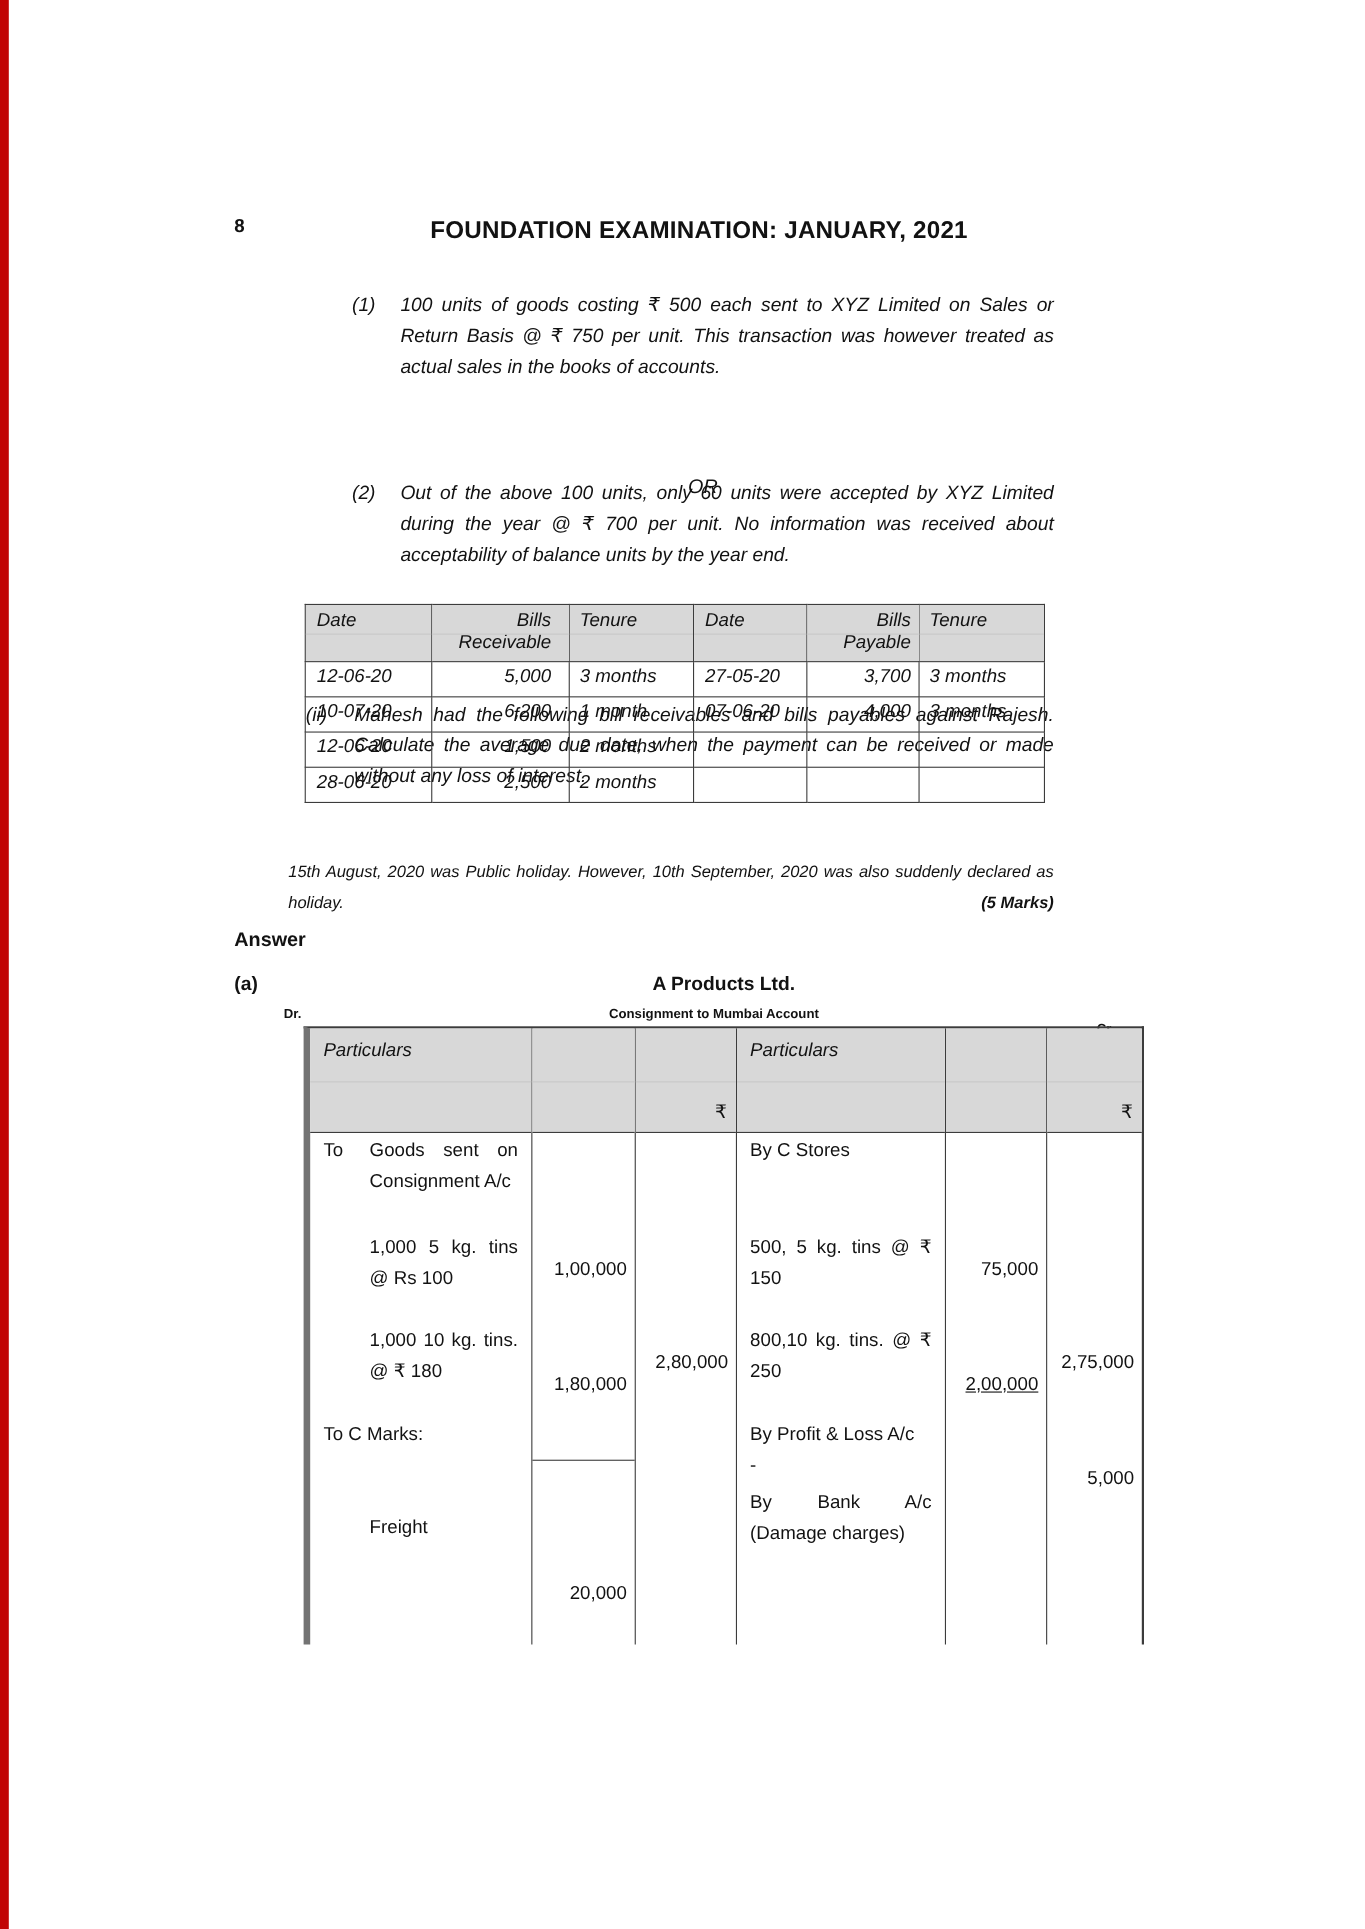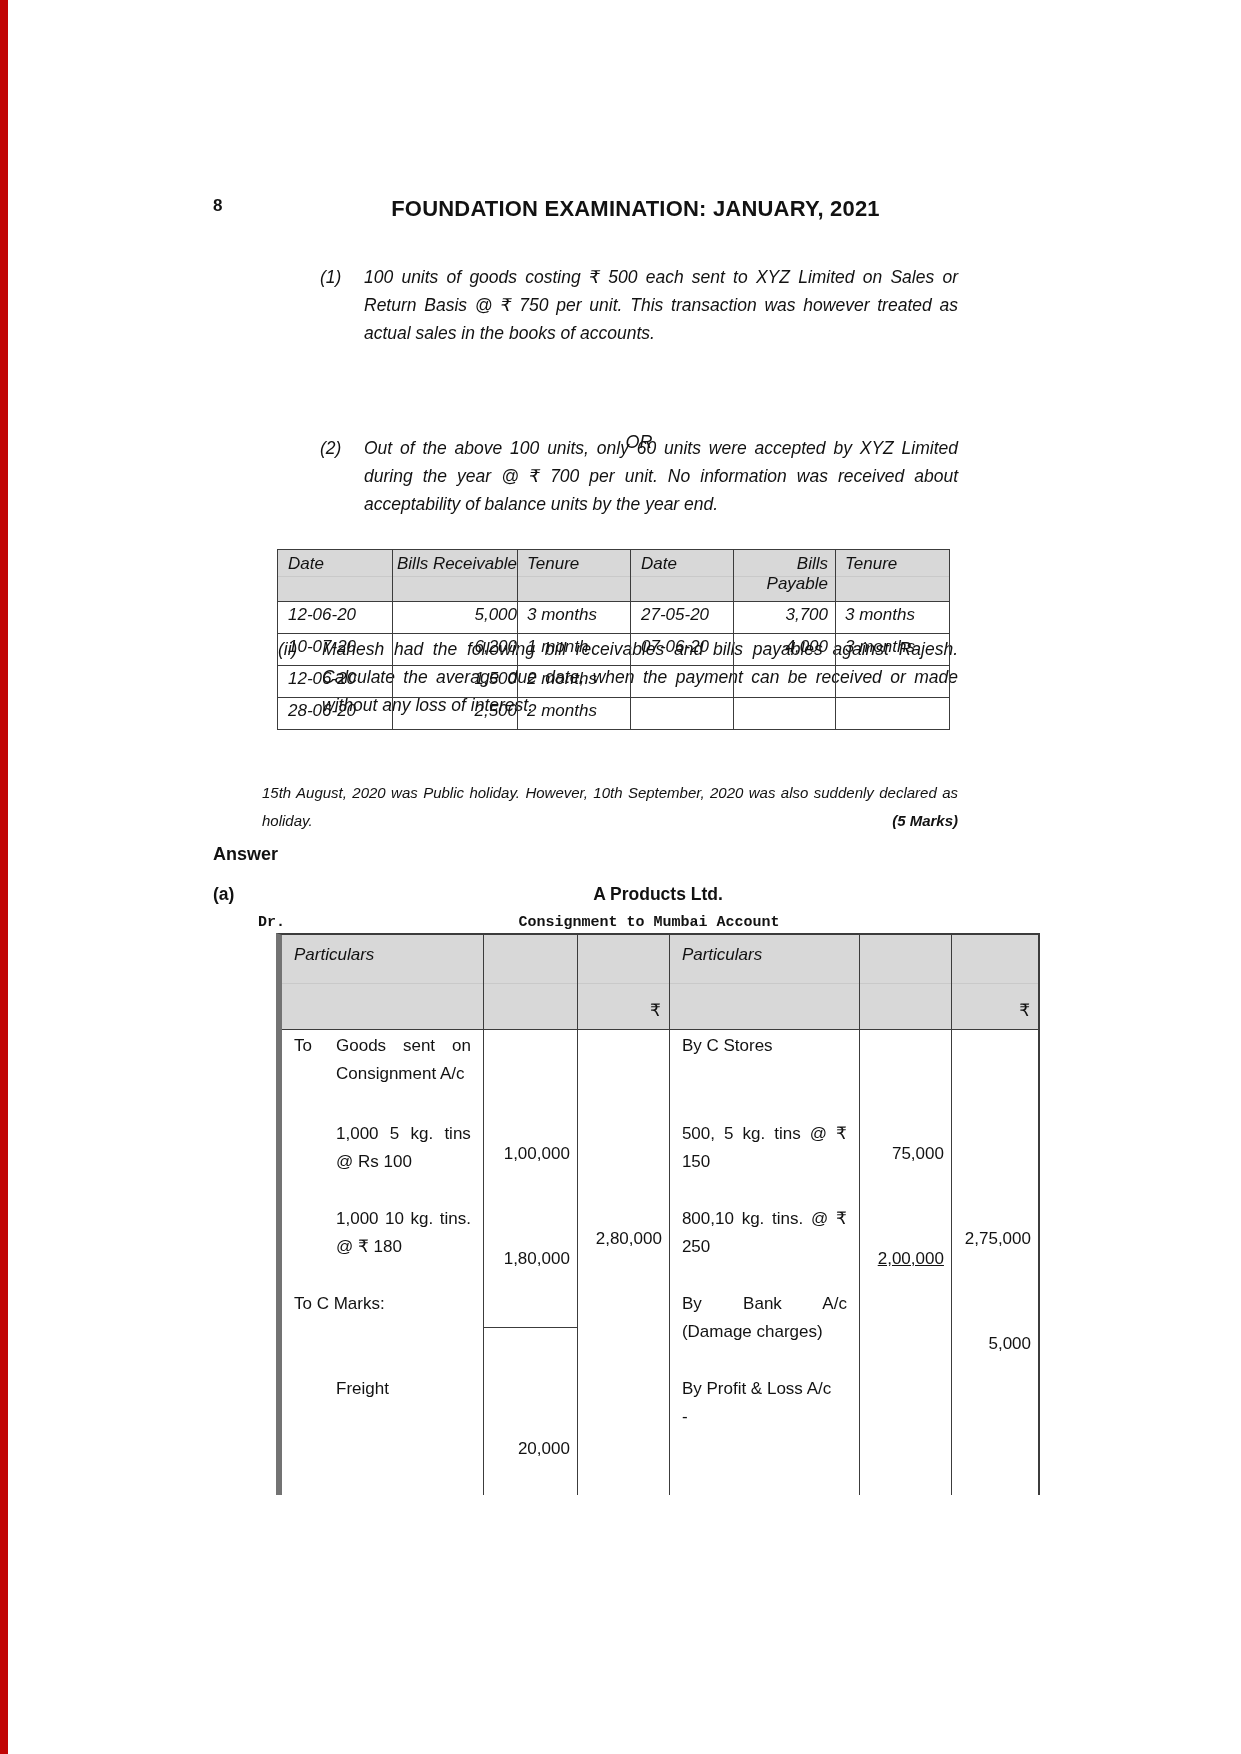--- a/index.html
+++ b/index.html
@@ -34,36 +34,36 @@
   .qii { top: 467px; left: 278px; width: 680px; }
 
   
   .bills { top: 549px; left: 277px; width: 672px; border-collapse: collapse; table-layout: fixed;
            font-style: italic; font-size: 17px; }
   .bills td, .bills th { border: 1.4px solid #3c3c3c; vertical-align: top; font-weight: normal; }
   .bills thead td { background: #d8d8d8; height: 52px; padding-top: 4px; position: relative; }
   .bills thead td::after { content:""; position:absolute; left:0; right:0; top:26px; height:1px; background:#c9c9c9; }
   .bills tbody td { height: 32px; padding-top: 3px; }
   .bills .c1 { width: 115px; padding-left: 10px; }
-  .bills .c2 { width: 125px; text-align: right; padding-right: 0; }
+  .bills .c2 { width: 125px; text-align: right; padding-right: 16px; }
   .bills .c3 { width: 113px; padding-left: 9px; }
   .bills .c4 { width: 103px; padding-left: 10px; }
   .bills .c5 { width: 102px; text-align: right; padding-right: 7px; }
   .bills .c6 { width: 114px; padding-left: 9px; }
 
   
   .note { top: 779px; left: 262px; width: 696px; font-style: italic; font-size: 15px;
           line-height: 28px; text-align: justify; position: absolute; }
   .marks { position: absolute; right: 0; bottom: 0; font-weight: bold; font-style: italic; }
 
   
   .answer-h { top: 844px; left: 213px; font-weight: bold; font-size: 18px; }
   .company-row { top: 884px; left: 276px; width: 764px; text-align: center; font-weight: bold; font-size: 17.5px; }
   .part-a { top: 884px; left: 213px; font-weight: bold; font-size: 17.5px; }
-  .drcr-row { top: 914px; left: 258px; width: 782px; height: 22px; font-weight: bold; font-size: 15px; font-family: Liberation Mono, monospace; }
+  .drcr-row { top: 914px; left: 258px; width: 782px; height: 22px; font-weight: bold; font-size: 12px; }
   .drcr-row .dr { position: absolute; left: 0; }
   .drcr-row .title { text-align: center; }
   .drcr-row .cr { position: absolute; right: 27px; }
 
   
   .ledger { top: 933px; left: 276px; width: 764px; display: flex;
             border-top: 2px solid #3c3c3c; border-left: 6px solid #737373; border-right: 2px solid #3c3c3c;
             font-size: 17px; line-height: 28px; }
   .lcol { border-right: 1.4px solid #3c3c3c; display: flex; flex-direction: column; }
   .lcol:last-child { border-right: none; }
@@ -220,26 +220,26 @@
     </div>
     <div class="band b1 pL">
       <div>By C Stores</div>
     </div>
     <div class="band b2 pL">
       <div style="text-align:justify;">500, 5 kg. tins @ ₹ 150</div>
     </div>
     <div class="band b3 pL">
       <div style="text-align:justify;">800,10 kg. tins. @ ₹ 250</div>
     </div>
-    <div class="band b4 pL">
-      <div style="text-align:justify;">By Bank A/c (Damage charges)</div>
-    </div>
     <div class="band b5 pL">
       <div>By Profit &amp; Loss A/c</div>
       <div>-</div>
+    </div>
+    <div class="band b4 pL">
+      <div style="text-align:justify;">By Bank A/c (Damage charges)</div>
     </div>
   </div>
 
   <div class="lcol w5">
     <div class="lhead"></div>
     <div class="band b1"></div>
     <div class="band b2 amt">75,000</div>
     <div class="band b3 amt"><span class="uline">2,00,000</span></div>
     <div class="band b4"></div>
     <div class="band b5"></div>

